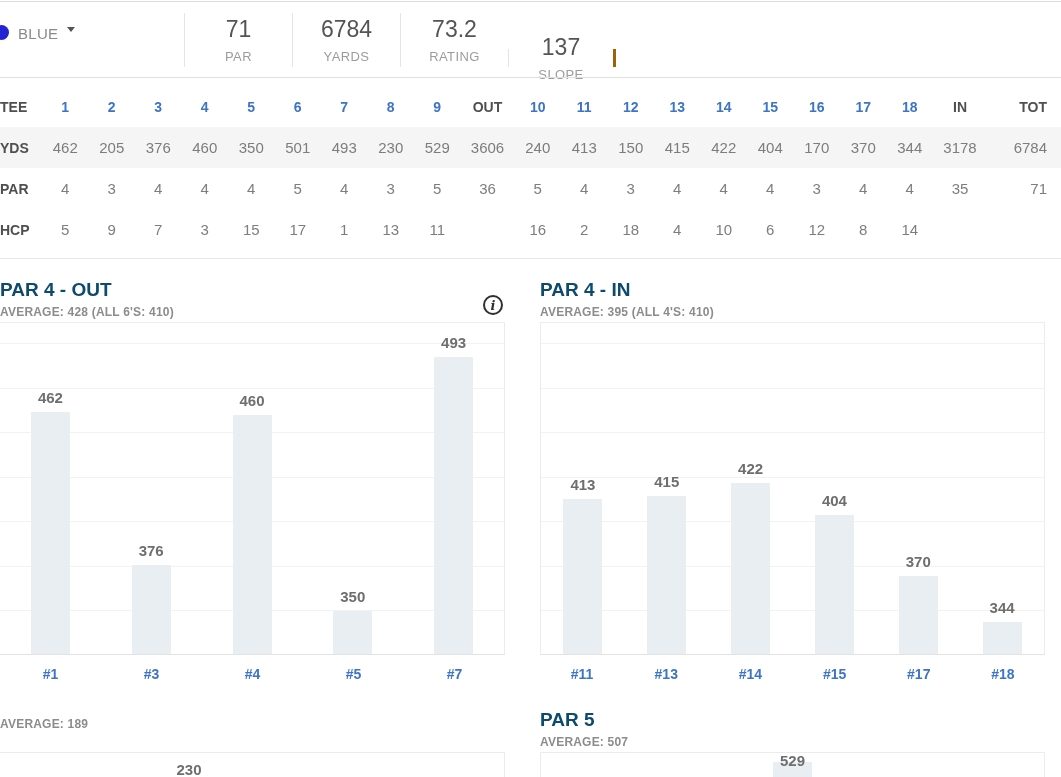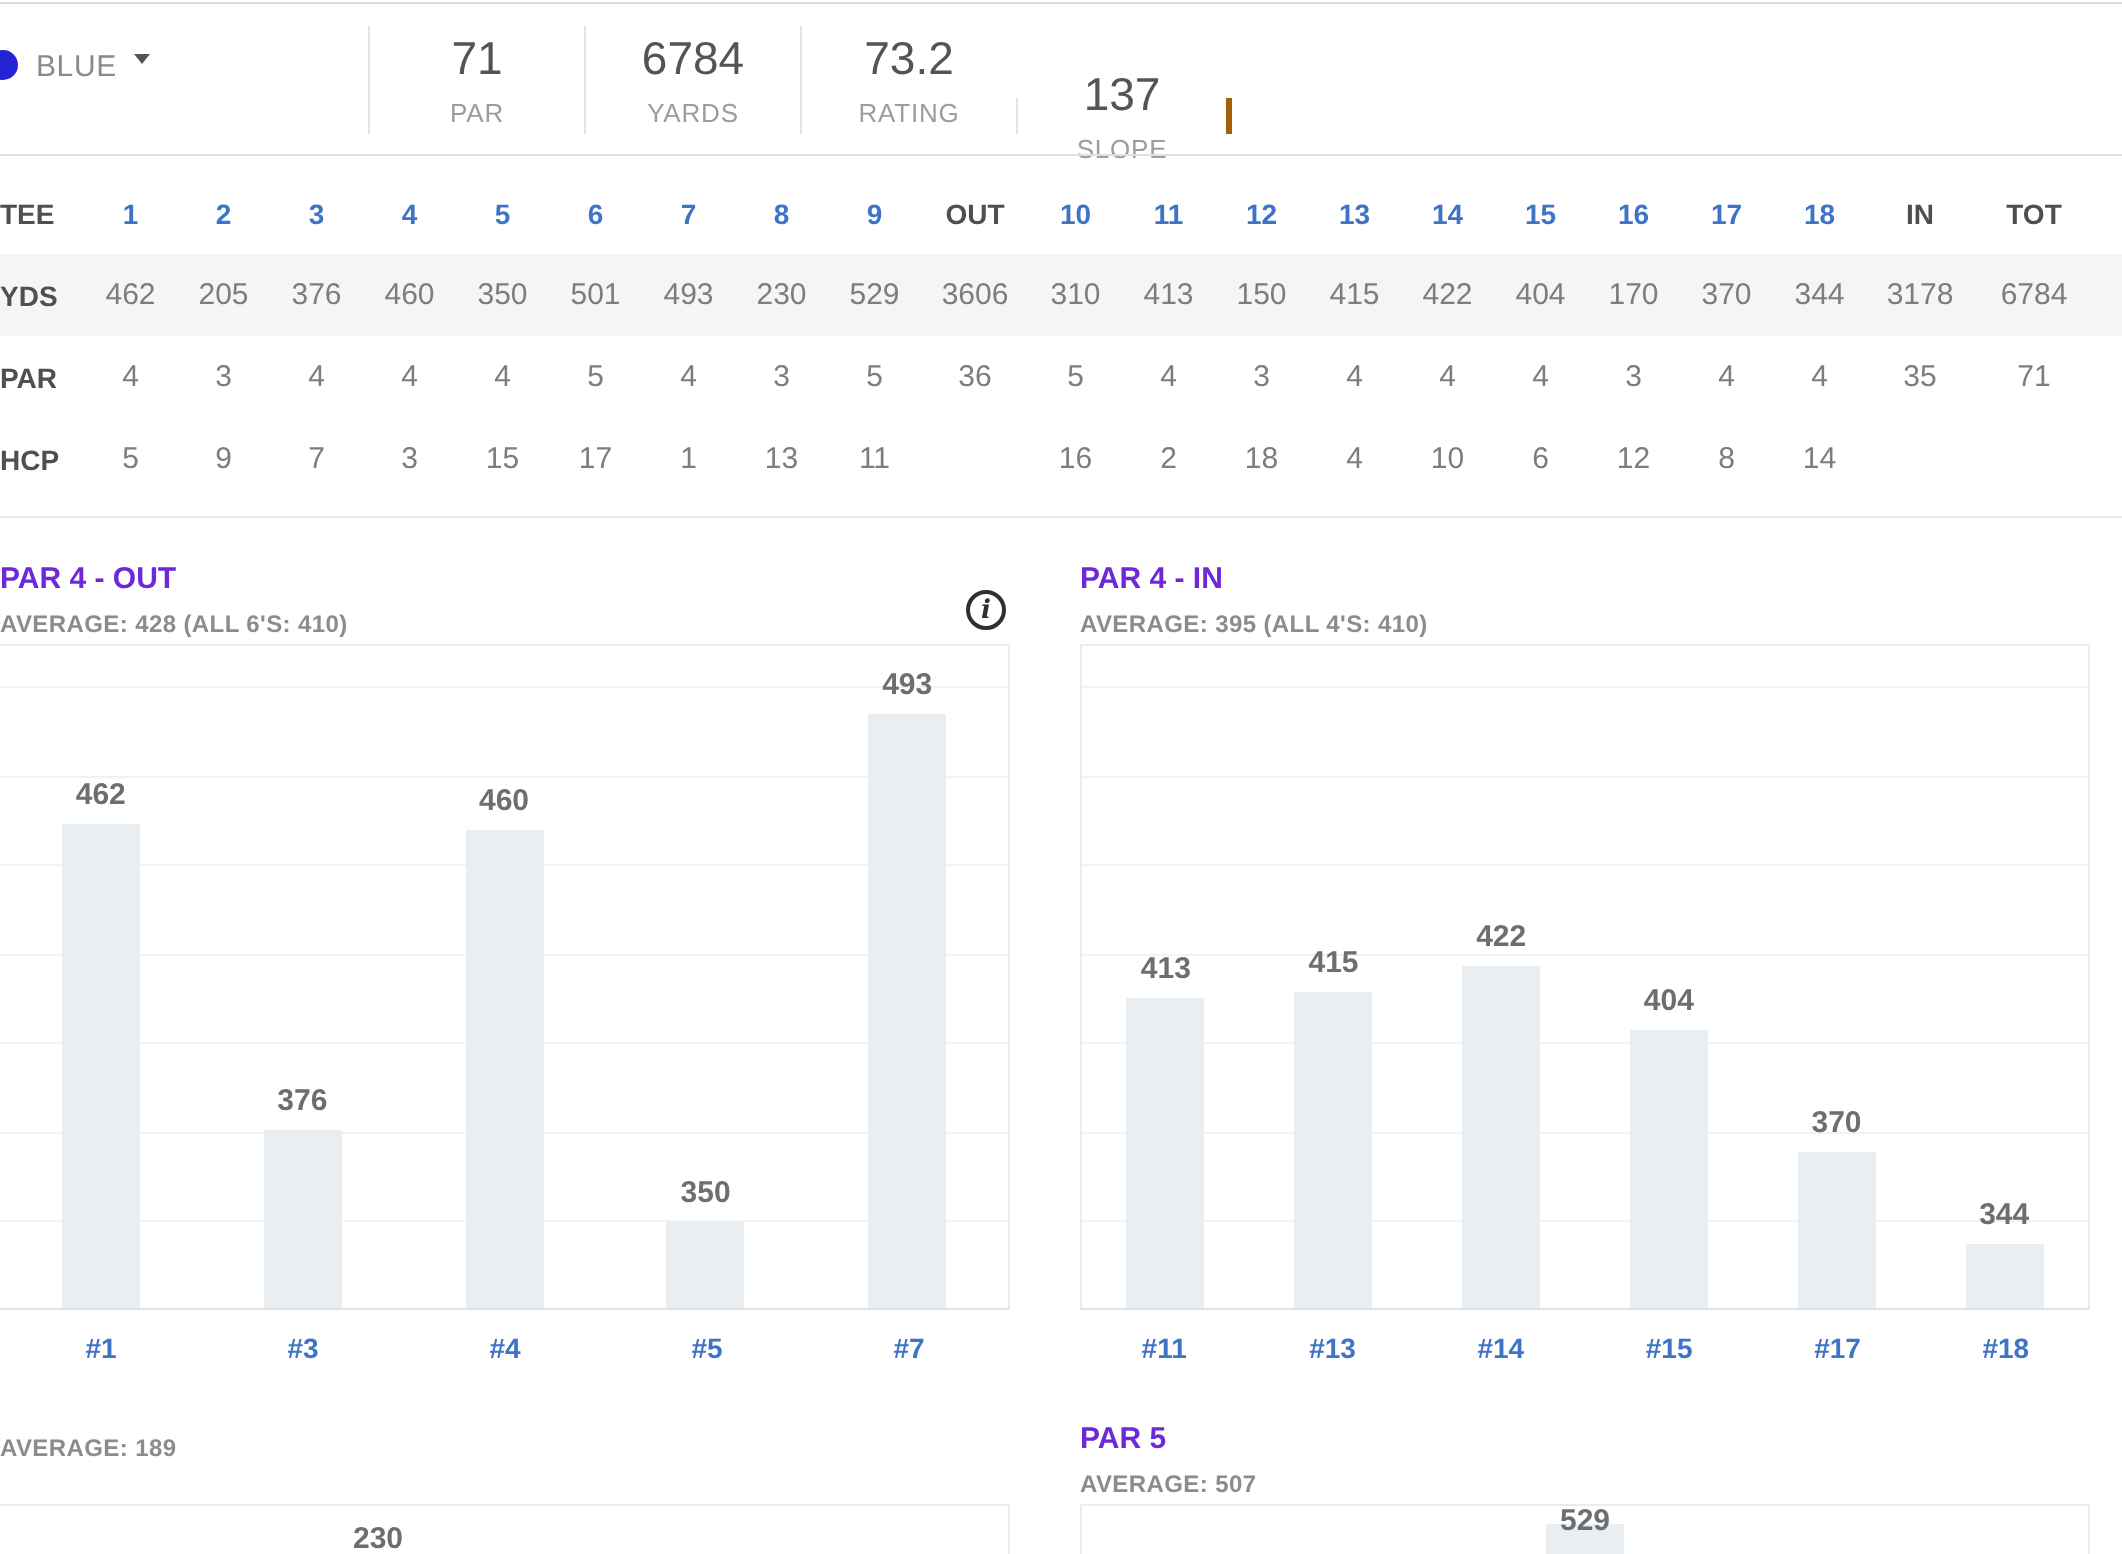--- a/index.html
+++ b/index.html
@@ -27,32 +27,32 @@
   .stat-label { font-size: 13px; color: #9c9c9c; margin-top: 6px; letter-spacing: .4px; }
 
   
   .scorecard { position: absolute; top: 86px; left: 0; width: 1061px; }
   .srow { display: flex; height: 41px; align-items: center; }
   .srow.yds { background: #f5f5f5; }
   .cell { text-align: center; white-space: nowrap; }
   .label-cell { width: 42px; text-align: left; font-weight: 700; font-size: 14px; color: #4f4f4f; }
   .c-hole { width: 46.5px; }
   .c-agg  { width: 54px; }
-  .c-tot  { width: 60px; }
+  .c-tot  { width: 60px; text-align: right; }
   .hole-head { color: #3d74c6; font-weight: 700; font-size: 14px; cursor: pointer; }
   .agg-head  { color: #4f4f4f; font-weight: 700; font-size: 14px; }
   .val { color: #7d7d7d; font-size: 15px; }
 
   
   .chart { position: absolute; width: 505px; }
   .c0 { left: 0;     top: 281px; }
   .c1 { left: 540px; top: 281px; }
   .c2 { left: 0;     top: 711px; }
   .c3 { left: 540px; top: 711px; }
-  .chart-title { font-size: 15px; font-weight: 700; color: #6d28d9; height: 18px; line-height: 18px; }
+  .chart-title { font-size: 19px; font-weight: 700; color: #0c4a6e; height: 18px; line-height: 18px; }
   .chart-subtitle { font-size: 12px; font-weight: 700; color: #8c8c8c; margin-top: 6px; height: 14px; letter-spacing: .2px; }
   .info-icon { position: absolute; right: 2px; top: 14px; width: 20px; height: 20px;
     border: 2px solid #2f2f2f; border-radius: 50%; cursor: pointer;
     display: flex; align-items: center; justify-content: center;
     font: italic 700 13px "DejaVu Serif", serif; color: #2f2f2f; }
   .plot { position: absolute; left: 0; top: 41px; width: 505px; height: 333px;
     border-top: 1px solid #ececec; border-right: 1px solid #ececec; border-bottom: 1px solid #e3e3e3; background: #fff; }
   .plot.bordered { border-left: 1px solid #ececec; }
   .gridline { position: absolute; left: 0; right: 0; height: 1px; background: #f2f2f2; }
   .bar { position: absolute; width: 39px; bottom: 0; background: #e9eef3; }
@@ -124,21 +124,21 @@
         <div class="cell c-hole val">462</div>
         <div class="cell c-hole val">205</div>
         <div class="cell c-hole val">376</div>
         <div class="cell c-hole val">460</div>
         <div class="cell c-hole val">350</div>
         <div class="cell c-hole val">501</div>
         <div class="cell c-hole val">493</div>
         <div class="cell c-hole val">230</div>
         <div class="cell c-hole val">529</div>
         <div class="cell c-agg val">3606</div>
-        <div class="cell c-hole val">310</div>
+        <div class="cell c-hole val">240</div>
         <div class="cell c-hole val">413</div>
         <div class="cell c-hole val">150</div>
         <div class="cell c-hole val">415</div>
         <div class="cell c-hole val">422</div>
         <div class="cell c-hole val">404</div>
         <div class="cell c-hole val">170</div>
         <div class="cell c-hole val">370</div>
         <div class="cell c-hole val">344</div>
         <div class="cell c-agg val">3178</div>
         <div class="cell c-tot val">6784</div>

